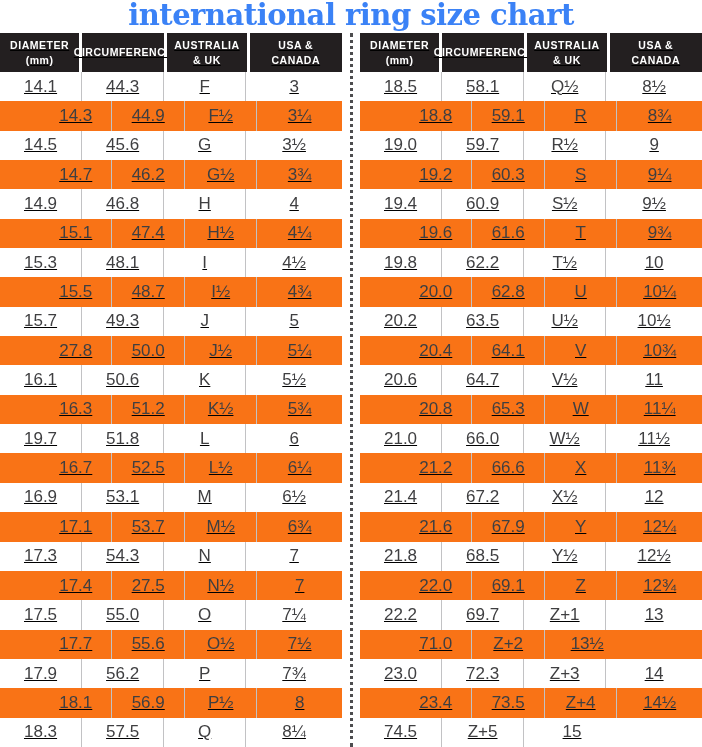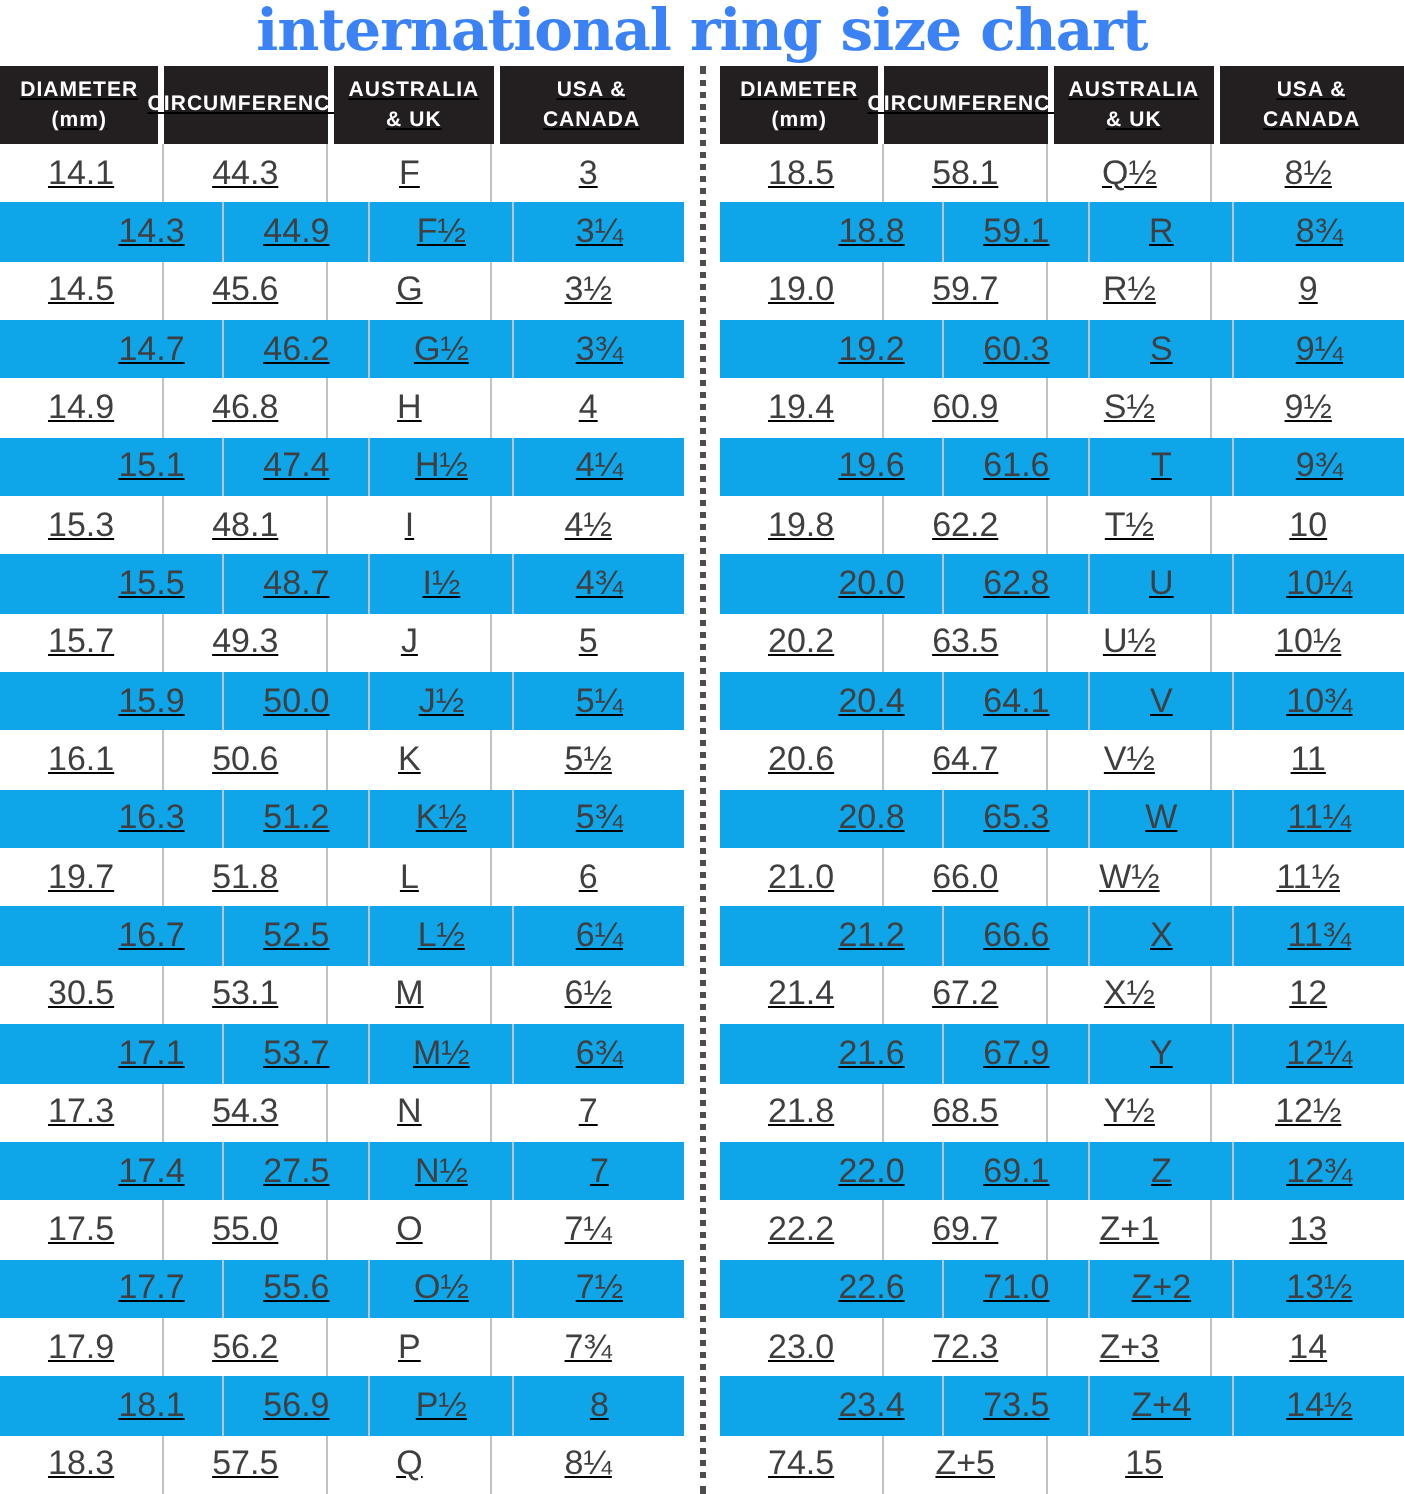--- a/index.html
+++ b/index.html
@@ -66,21 +66,21 @@
     display: flex;
     flex-direction: column;
     text-align: right;
   }
 
   .tr {
     flex: 1 1 0;
     display: flex;
     background: #ffffff;
   }
-  .tr.alt { background: #0ea5e9; padding-left: 40px; }
+  .tr.alt { background: #f97316; padding-left: 40px; }
 
   .td {
     display: flex;
     align-items: center;
     justify-content: center;
     font-size: 17px;
     color: #3f3f41;
     border-right: 1px solid #c2c2c4;
   }
   .td.col-3 { border-right: none; }
@@ -177,21 +177,21 @@
             <div class="td col-2">I½</div>
             <div class="td col-3">4¾</div>
           </div>
           <div class="tr">
             <div class="td col-0">15.7</div>
             <div class="td col-1">49.3</div>
             <div class="td col-2">J</div>
             <div class="td col-3">5</div>
           </div>
           <div class="tr alt">
-            <div class="td col-0">15.9</div>
+            <div class="td col-0">27.8</div>
             <div class="td col-1">50.0</div>
             <div class="td col-2">J½</div>
             <div class="td col-3">5¼</div>
           </div>
           <div class="tr">
             <div class="td col-0">16.1</div>
             <div class="td col-1">50.6</div>
             <div class="td col-2">K</div>
             <div class="td col-3">5½</div>
           </div>
@@ -207,21 +207,21 @@
             <div class="td col-2">L</div>
             <div class="td col-3">6</div>
           </div>
           <div class="tr alt">
             <div class="td col-0">16.7</div>
             <div class="td col-1">52.5</div>
             <div class="td col-2">L½</div>
             <div class="td col-3">6¼</div>
           </div>
           <div class="tr">
-            <div class="td col-0">30.5</div>
+            <div class="td col-0">16.9</div>
             <div class="td col-1">53.1</div>
             <div class="td col-2">M</div>
             <div class="td col-3">6½</div>
           </div>
           <div class="tr alt">
             <div class="td col-0">17.1</div>
             <div class="td col-1">53.7</div>
             <div class="td col-2">M½</div>
             <div class="td col-3">6¾</div>
           </div>
@@ -402,21 +402,20 @@
             <div class="td col-2">Z</div>
             <div class="td col-3">12¾</div>
           </div>
           <div class="tr">
             <div class="td col-0">22.2</div>
             <div class="td col-1">69.7</div>
             <div class="td col-2">Z+1</div>
             <div class="td col-3">13</div>
           </div>
           <div class="tr alt">
-            <div class="td col-0">22.6</div>
             <div class="td col-1">71.0</div>
             <div class="td col-2">Z+2</div>
             <div class="td col-3">13½</div>
           </div>
           <div class="tr">
             <div class="td col-0">23.0</div>
             <div class="td col-1">72.3</div>
             <div class="td col-2">Z+3</div>
             <div class="td col-3">14</div>
           </div>

